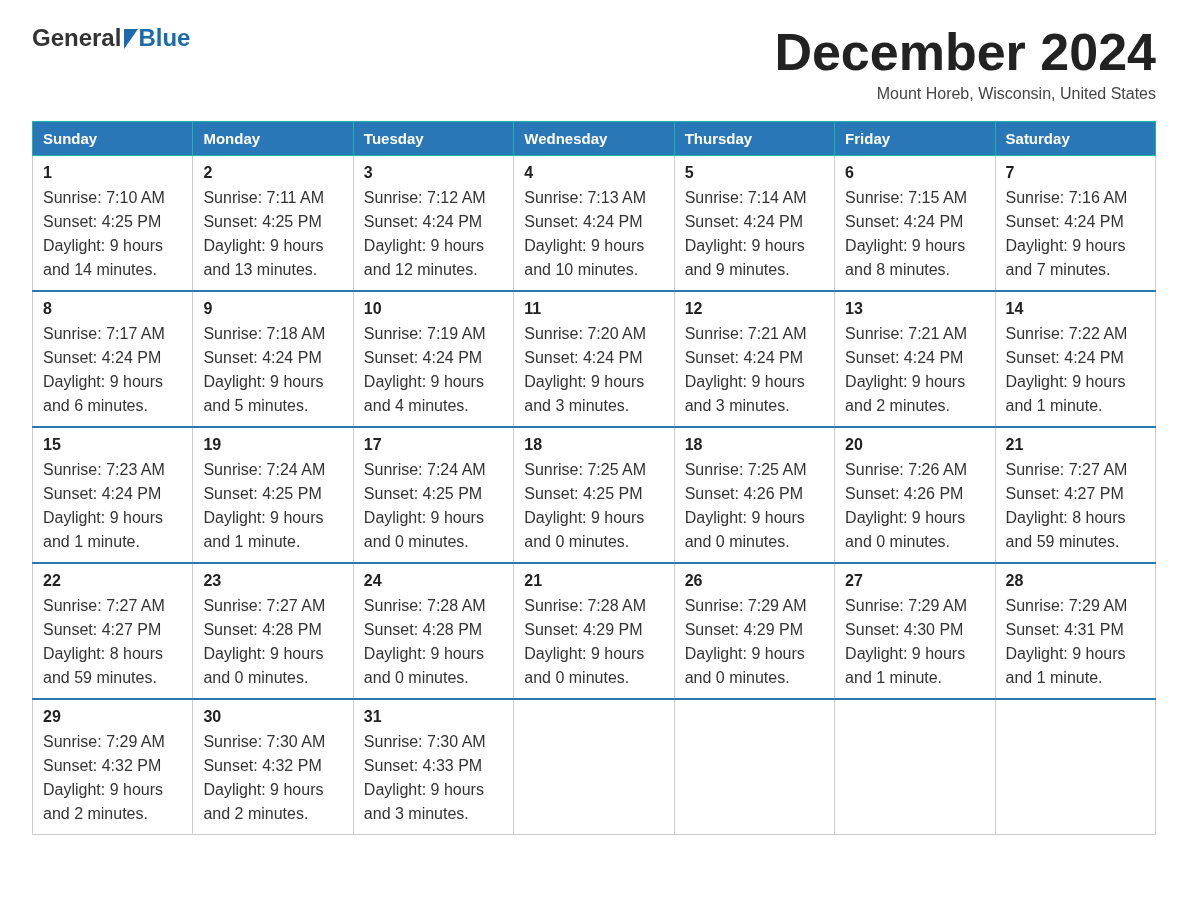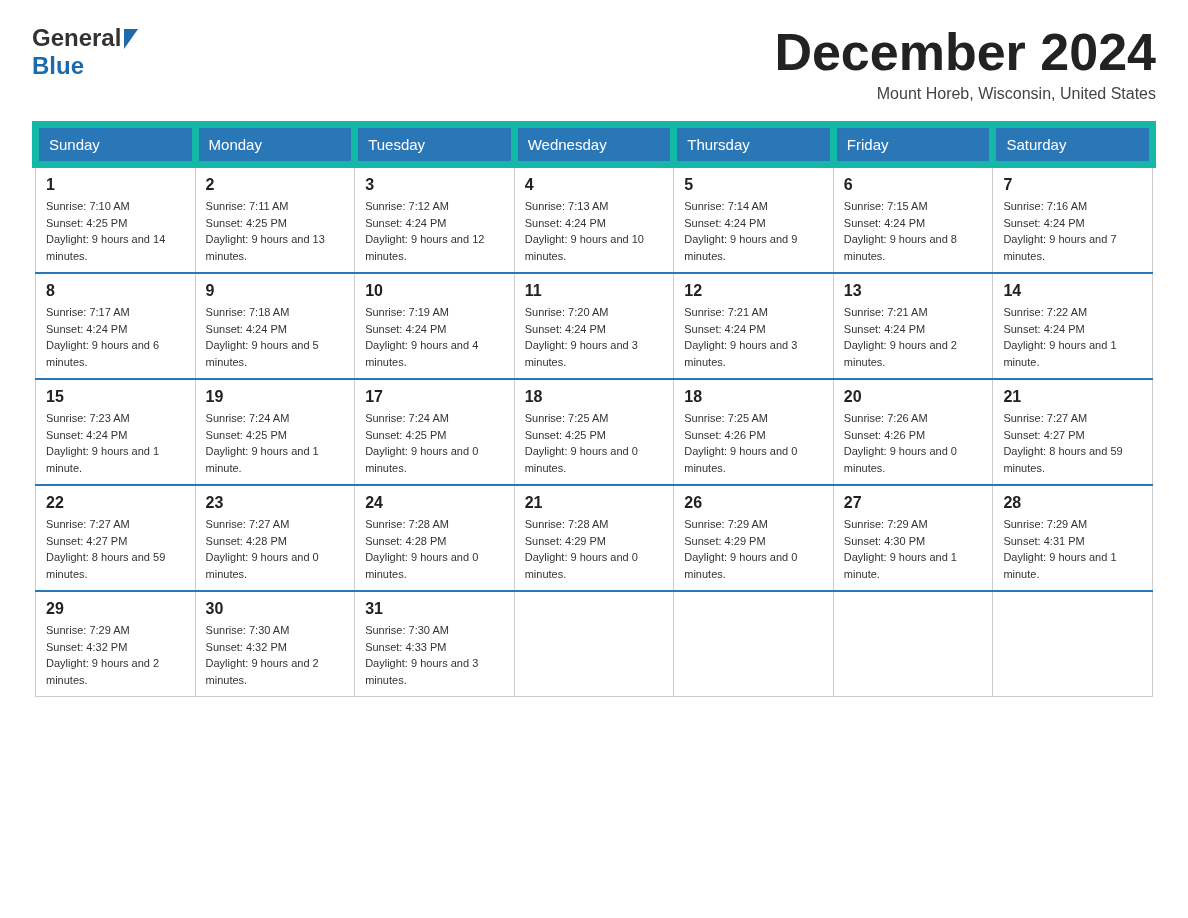--- a/index.html
+++ b/index.html
@@ -33,56 +33,55 @@
     }
     .calendar-table {
       width: 100%;
       border-collapse: collapse;
       table-layout: fixed;
     }
     .calendar-table thead tr th {
       background: #2a77b8;
       color: #fff;
       font-size: 15px;
-      font-weight: 400;
+      font-weight: 700;
       padding: 8px 10px;
-      border: 7px solid #14b8a6;
+      border: 1px solid #14b8a6;
       text-align: left;
     }
     .calendar-table tbody tr td {
       vertical-align: top;
       padding: 8px 10px;
       border: 1px solid #ccc;
       font-size: 13px;
       color: #333;
       background: #fff;
       min-height: 80px;
       height: 100px;
     }
     .calendar-table tbody tr td .day-number {
       font-size: 16px;
       font-weight: 600;
       color: #222;
       display: block;
       margin-bottom: 4px;
     }
     .calendar-table tbody tr td .day-info {
-      font-size: 11px;
+      font-size: 16px;
       color: #333;
       line-height: 1.5;
     }
     .calendar-table tbody tr:not(:last-child) td {
       border-bottom: 2px solid #2a77b8;
     }
     .empty-cell {
       background: #fff;
     }
     .logo-container {
       display: flex;
-      flex-direction: column;
     }
     .logo-line1 {
       display: flex;
       align-items: center;
     }
     .logo-text-general {
       font-size: 24px;
       font-weight: bold;
       color: #333;
     }

